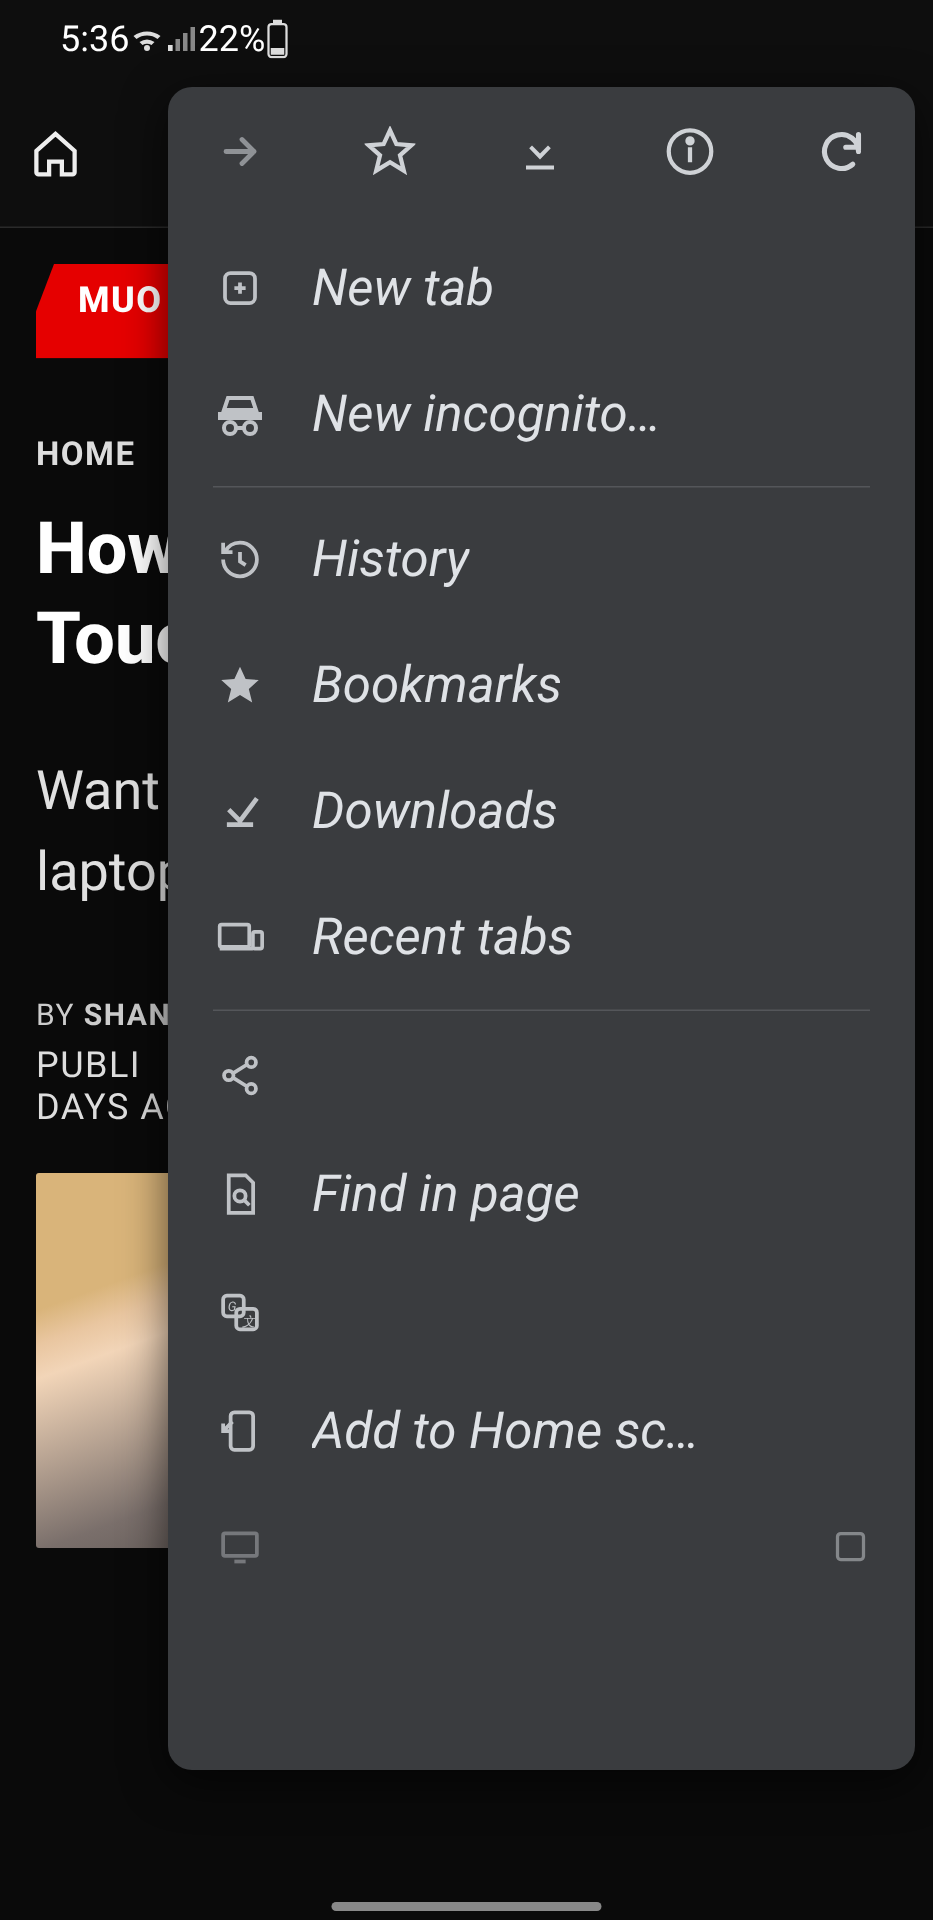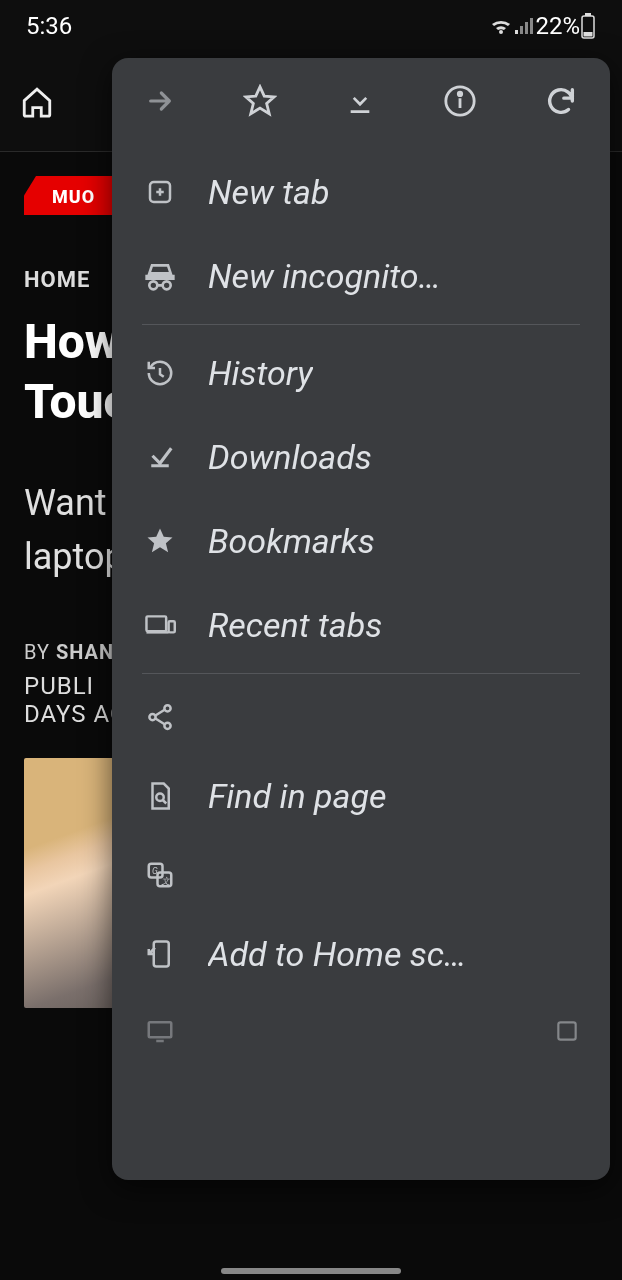--- a/index.html
+++ b/index.html
@@ -9,22 +9,21 @@
     background: #0e0e0e;
     font-family: Roboto, -apple-system, Arial, sans-serif;
     overflow: hidden;
     position: relative;
     color: #e6e6e6;
   }
   .status-bar {
     height: 52px;
     display: flex;
     align-items: center;
-    justify-content: space-between;
-    padding: 0 26px;
+    padding: 0 40px;
     color: #fff;
     font-size: 24px;
     font-weight: 400;
   }
   .status-right { display: flex; align-items: center; gap: 0; }
   .toolbar {
     height: 100px;
     display: flex;
     align-items: center;
     padding: 0 20px;
@@ -33,25 +32,25 @@
   .page-bg {
     position: absolute;
     top: 152px; left: 0; right:0; bottom: 0;
     background: #0a0a0a;
     padding: 24px;
   }
   .logo-badge {
     background: #e50000;
     color: #fff;
     display: inline-block;
-    padding: 10px 18px 8px 28px;
+    padding: 10px 18px 25px 28px;
     font-weight: 800;
     letter-spacing: 1px;
     clip-path: polygon(12px 0, 100% 0, 100% 100%, 0 100%, 0 50%);
-    font-size: 18px;
+    font-size: 24px;
   }
   .breadcrumb { margin-top: 52px; color: #ddd; font-size: 22px; font-weight: 700; letter-spacing: 1px; }
   .headline { margin-top: 20px; font-size: 48px; font-weight: 800; line-height: 1.25; color: #fff; }
   .subhead  { margin-top: 44px; font-size: 36px; line-height: 1.5; color: #e0e0e0; }
   .byline   { margin-top: 56px; font-size: 20px; color: #ccc; letter-spacing: 1px; }
   .meta     { margin-top: 8px;  font-size: 24px; color: #ddd; letter-spacing: 1px; }
   .hero-img {
     margin-top: 30px;
     width: 100%; height: 250px;
     background: linear-gradient(160deg,#d9b47a 0%, #d9b47a 20%, #e9c6a0 25%, #f2d5b8 30%, #7a6f6b 55%, #5a5350 70%, #3f3b39 100%);
@@ -206,33 +205,33 @@
       <span class="mi-icon">
         <svg width="30" height="30" viewBox="0 0 24 24" fill="none" stroke="currentColor" stroke-width="2">
             <path d="M3 12a9 9 0 109-9 9 9 0 00-8 5M3 3v5h5"></path>
             <path d="M12 8v5l3 2"></path>
           </svg>
       </span>
       <span class="label">History</span>
     </div>
     <div class="menu-item">
       <span class="mi-icon">
+        <svg width="30" height="30" viewBox="0 0 24 24" fill="currentColor">
+            <path d="M12 2l3 6.5 7 .6-5.3 4.7L18.5 21 12 17l-6.5 4 1.8-7.2L2 9.1l7-.6z"></path>
+          </svg>
+      </span>
+      <span class="label">Bookmarks</span>
+    </div>
+    <div class="menu-item">
+      <span class="mi-icon">
         <svg width="30" height="30" viewBox="0 0 24 24" fill="none" stroke="currentColor" stroke-width="2.5">
             <path d="M5 19h14M6 11l6 6 9-12"></path>
           </svg>
       </span>
       <span class="label">Downloads</span>
-    </div>
-    <div class="menu-item">
-      <span class="mi-icon">
-        <svg width="30" height="30" viewBox="0 0 24 24" fill="currentColor">
-            <path d="M12 2l3 6.5 7 .6-5.3 4.7L18.5 21 12 17l-6.5 4 1.8-7.2L2 9.1l7-.6z"></path>
-          </svg>
-      </span>
-      <span class="label">Bookmarks</span>
     </div>
     <div class="menu-item">
       <span class="mi-icon">
         <svg width="32" height="26" viewBox="0 0 26 20" fill="none" stroke="currentColor" stroke-width="2">
             <rect x="2" y="3" width="16" height="12" rx="1"></rect>
             <path d="M2 16h18"></path>
             <rect x="20" y="7" width="5" height="9" rx="1"></rect>
           </svg>
       </span>
       <span class="label">Recent tabs</span>

